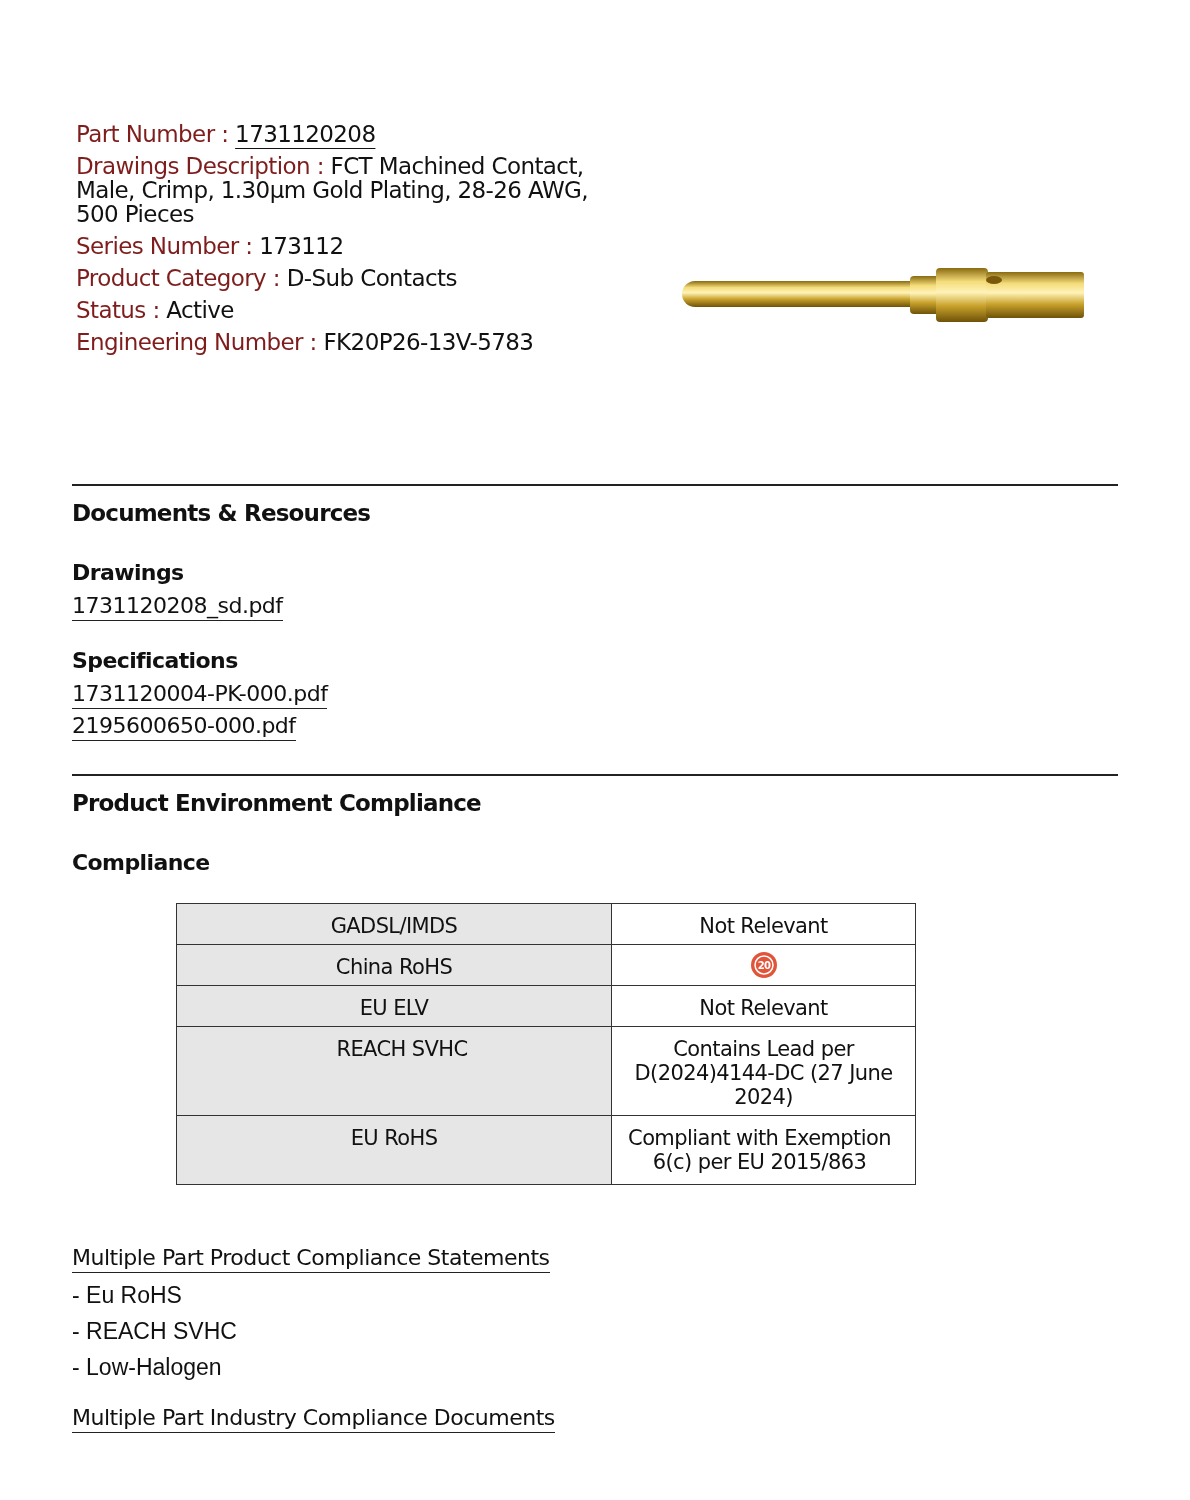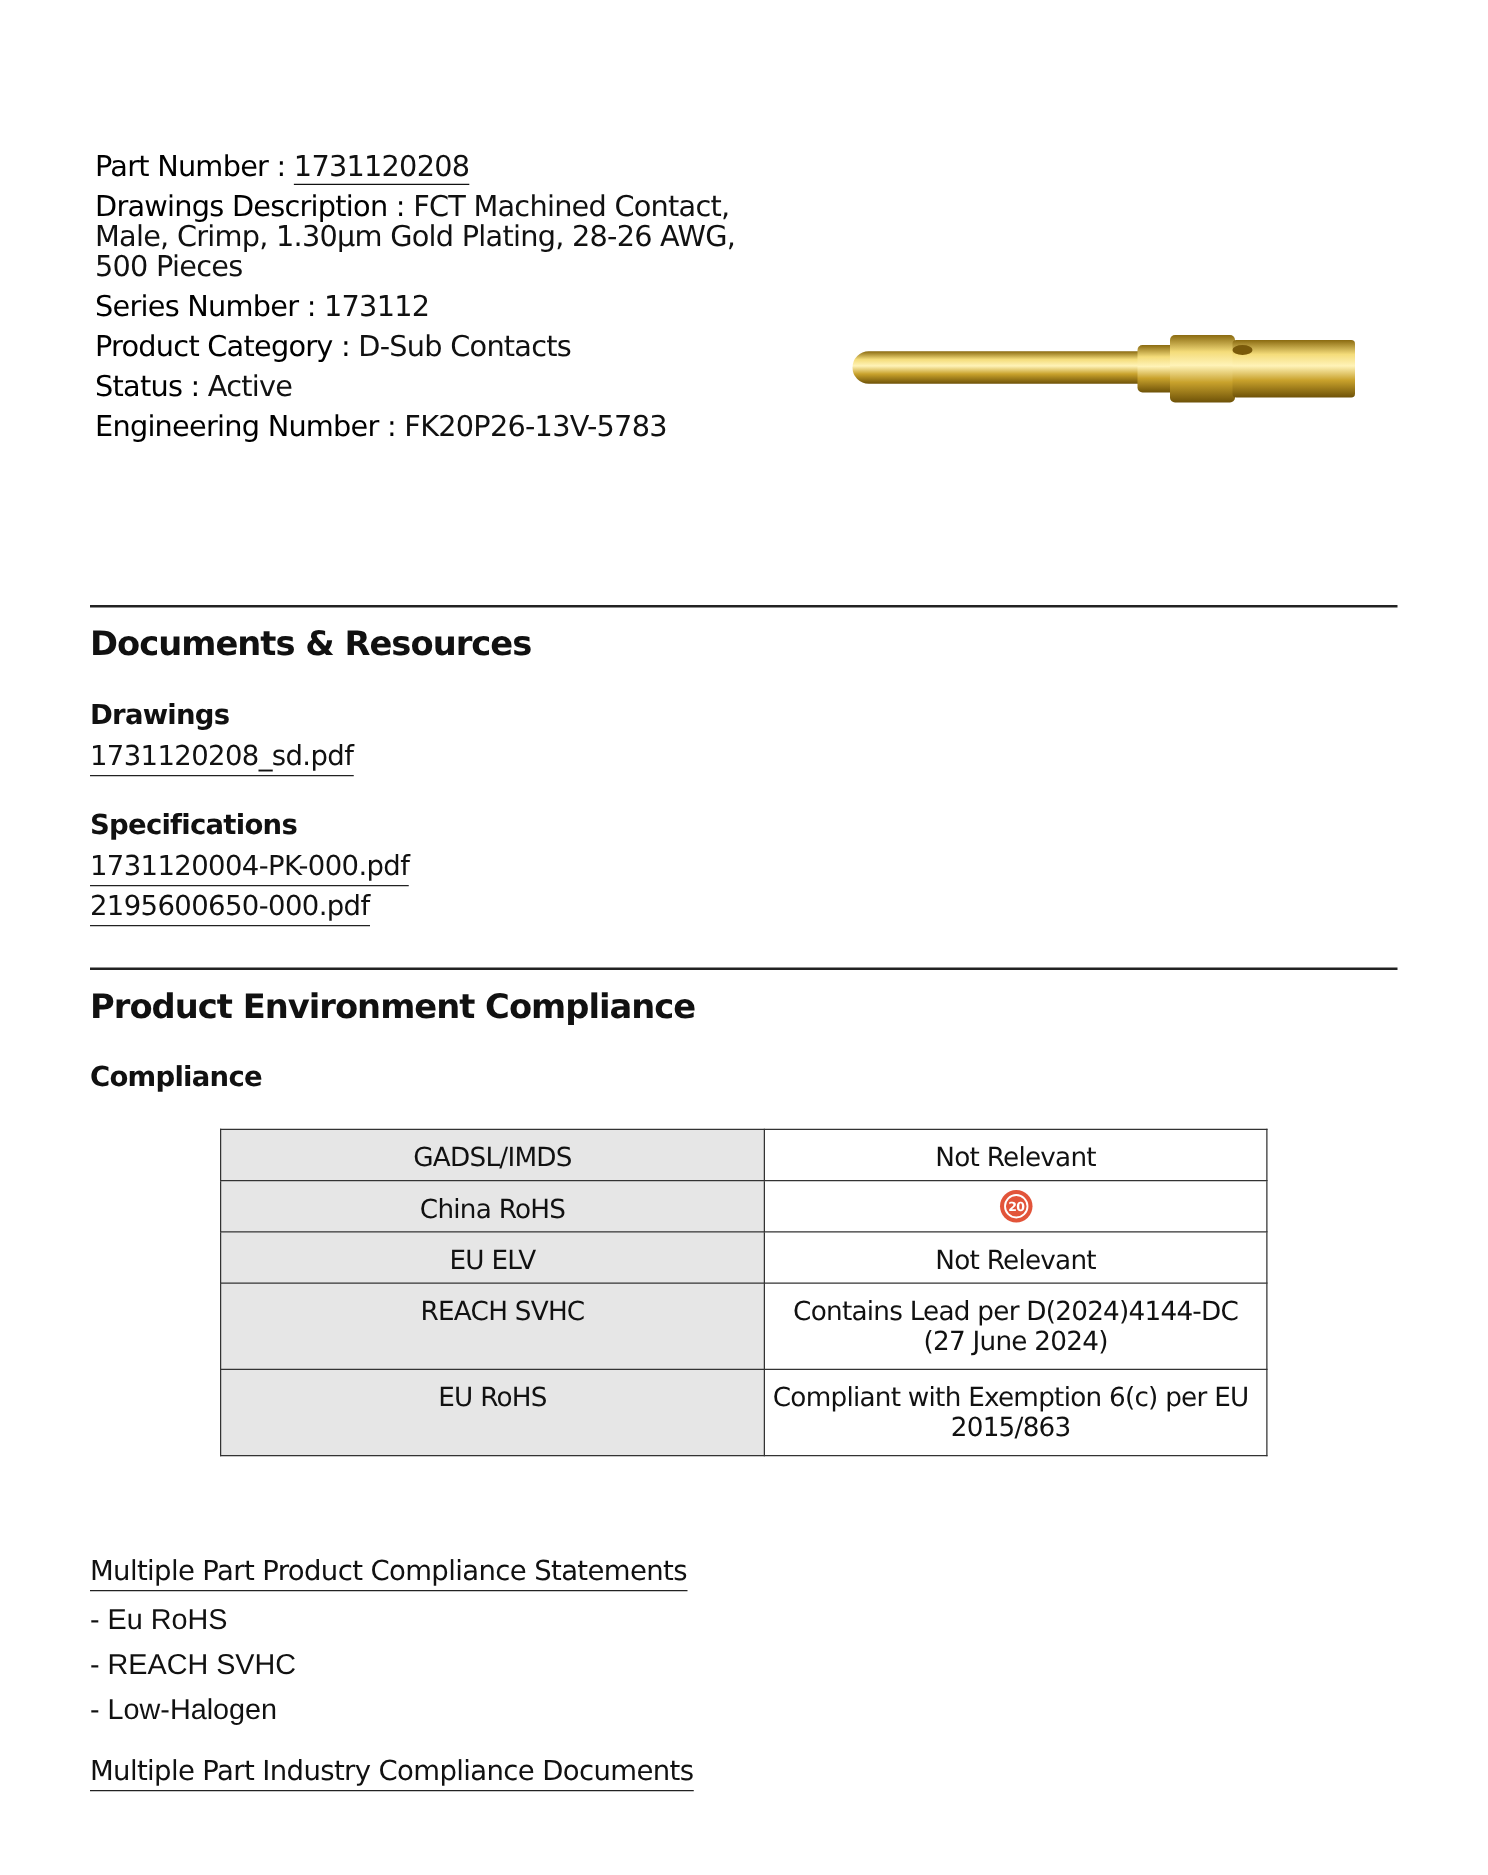--- a/index.html
+++ b/index.html
@@ -1,29 +1,29 @@
 <!DOCTYPE html>
 <html><head>
   <meta charset="utf-8">
   <style>
     html, body { margin: 0; padding: 0; background: #ffffff; }
     body { width: 1190px; height: 1500px; position: relative; overflow: hidden;
            font-family: "DejaVu Sans", sans-serif; color: #111; }
     .info { position: absolute; left: 76px; top: 122px; width: 540px; font-size: 23px; letter-spacing: -0.6px; }
     .info .row { line-height: 24px; margin-bottom: 8px; }
-    .info .lbl { color: #000000; }
+    .info .lbl { color: #7f1d1d; }
     .info .val { color: #111; }
     .info .pn { text-decoration: underline; text-underline-offset: 6px; text-decoration-thickness: 1px; }
     .product-image { position: absolute; left: 674px; top: 262px; width: 412px; height: 66px; }
     .rule { position: absolute; left: 72px; width: 1046px; height: 2px; background: #222; }
-    .h2 { position: absolute; left: 72px; font-size: 27px; font-weight: bold; letter-spacing: -0.8px; color: #111; }
+    .h2 { position: absolute; left: 72px; font-size: 23px; font-weight: bold; letter-spacing: -0.8px; color: #111; }
     .h3 { position: absolute; left: 72px; font-size: 22px; font-weight: bold; letter-spacing: -0.6px; color: #111; }
     .link { position: absolute; left: 72px; font-size: 22px; letter-spacing: -0.5px; color: #111;
             text-decoration: none; border-bottom: 1.5px solid #222; padding-bottom: 2px; line-height: 24px; cursor: pointer; }
-    table.comp { position: absolute; left: 176px; top: 903px; width: 838px; border-collapse: collapse;
+    table.comp { position: absolute; left: 176px; top: 903px; width: 740px; border-collapse: collapse;
                  font-size: 21px; letter-spacing: -0.6px; }
     table.comp td { border: 1px solid #333; text-align: center; vertical-align: top; padding: 10px 8px 6px 8px; line-height: 24px; }
     table.comp td.k { background: #e6e6e6; width: 402px; }
     table.comp td.v { background: #fff; }
     .rohs-icon { display: inline-block; width: 34px; height: 28px; vertical-align: middle; }
     .bullets { position: absolute; left: 72px; top: 1280px; font-family: "Liberation Sans", sans-serif; font-size: 23px; }
     .bullets div { height: 36px; line-height: 30px; }
   </style>
 </head>
 <body>

